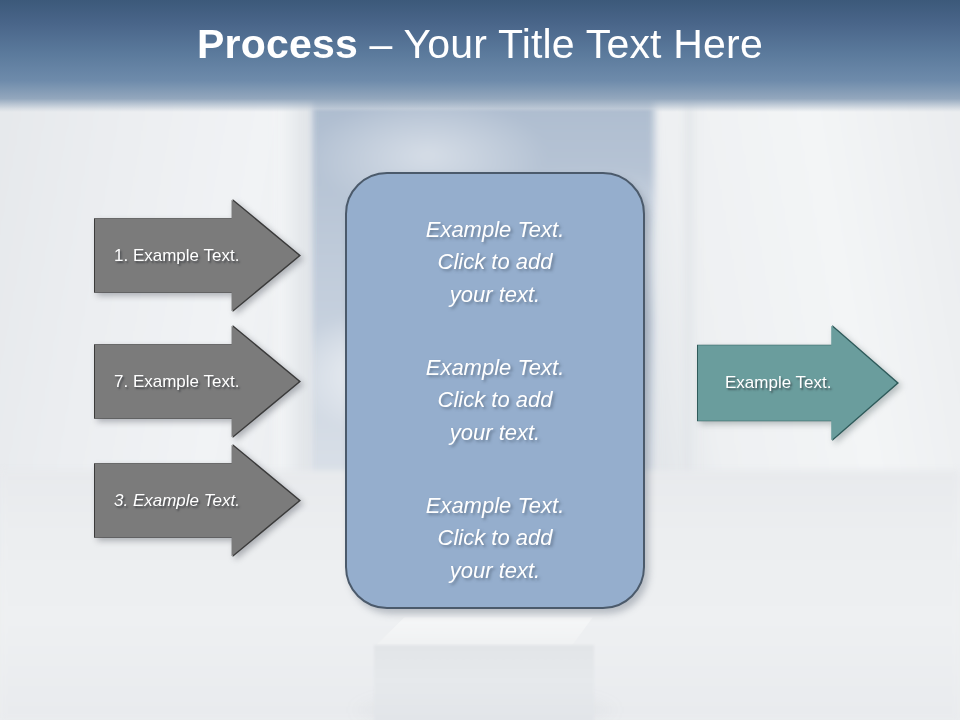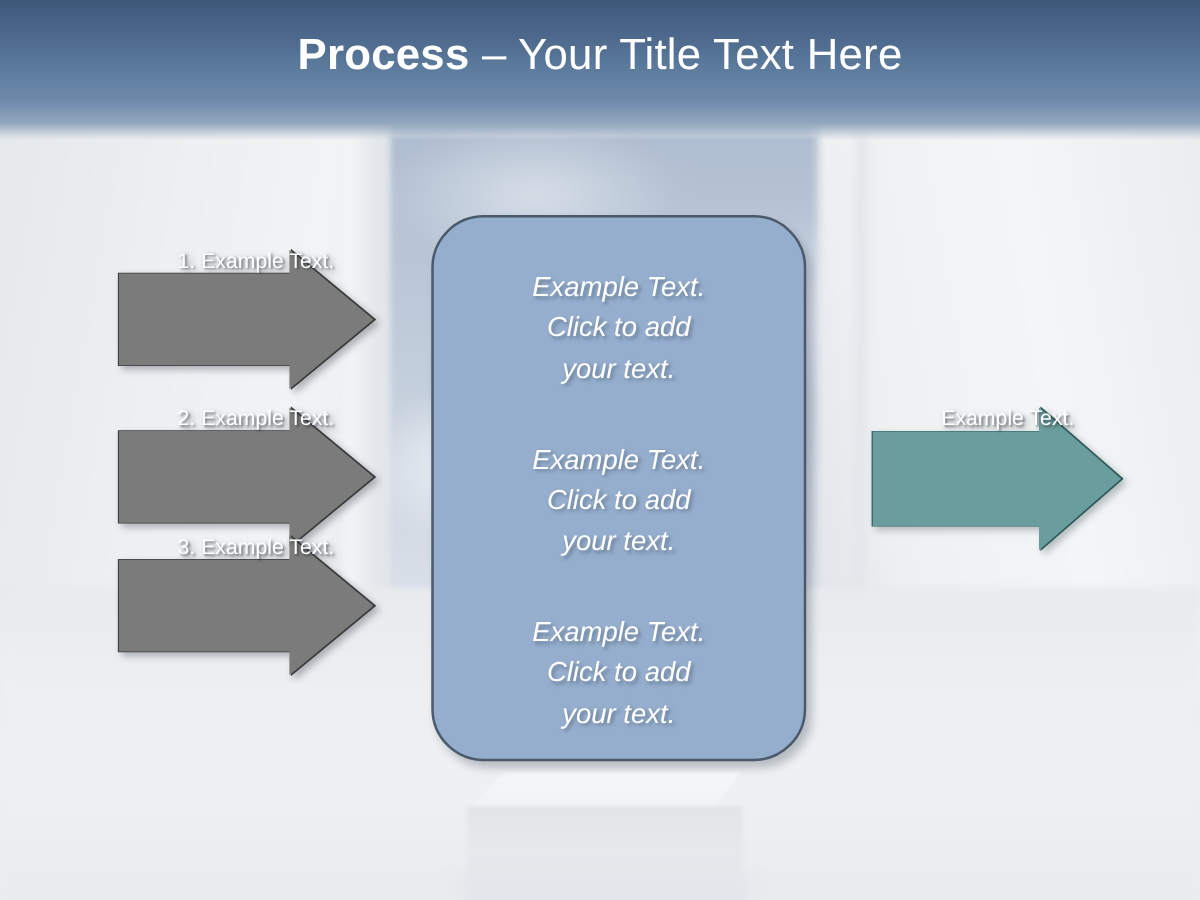--- a/index.html
+++ b/index.html
@@ -141,34 +141,34 @@
     left: 0;
     top: 0;
     width: 960px;
     height: 112px;
     display: flex;
     align-items: center;
     justify-content: center;
     padding-bottom: 24px;
     box-sizing: border-box;
     color: #ffffff;
-    font-size: 35px;
+    font-size: 41px;
     letter-spacing: 0.2px;
     white-space: pre;
   }
   .title-strong { font-weight: bold; }
   .title-rest   { font-weight: normal; text-align: center; }
 
   
   .arrow {
     position: absolute;
     display: flex;
+    align-items: center;
     box-sizing: border-box;
     filter: drop-shadow(3px 3px 3px rgba(90,95,105,0.45));
-    padding-left: 28px;
   }
   .arrow-shape {
     position: absolute;
     inset: 0;
     clip-path: polygon(0% 17%, 67% 17%, 67% 0%, 100% 50%, 67% 100%, 67% 83%, 0% 83%);
   }
   .arrow-border { background: #3d3d3d; }
   .arrow-fill {
     position: absolute;
     inset: 0;
@@ -192,21 +192,21 @@
 
   
   .arrow-teal { filter: drop-shadow(3px 3px 3px rgba(90,105,108,0.40)); }
   .arrow-teal .arrow-border { background: #2f5b5b; }
   .arrow-teal .arrow-fill   { background: #6a9d9d; }
   .arrow-teal .arrow-label  { padding-left: 28px; }
 
   
   #arrow-1 { left: 94px;  top: 199px; width: 207px; height: 113px; }
   #arrow-2 { left: 94px;  top: 325px; width: 207px; height: 113px; }
-  #arrow-3 { left: 94px;  top: 428px; width: 207px; height: 113px; }
+  #arrow-3 { left: 94px;  top: 444px; width: 207px; height: 113px; font-style: italic; }
   #arrow-4 { left: 697px; top: 325px; width: 202px; height: 116px; }
 
   
   .center-panel {
     position: absolute;
     left: 345px;
     top: 172px;
     width: 300px;
     height: 437px;
     background: #95aecd;
@@ -254,21 +254,21 @@
 
   <div class="arrow arrow-gray" id="arrow-1">
     <div class="arrow-shape arrow-border"></div>
     <div class="arrow-fill"></div>
     <span class="arrow-label">1. Example Text.</span>
   </div>
 
   <div class="arrow arrow-gray" id="arrow-2">
     <div class="arrow-shape arrow-border"></div>
     <div class="arrow-fill"></div>
-    <span class="arrow-label">2. Example Text.</span>
+    <span class="arrow-label">7. Example Text.</span>
   </div>
 
   <div class="arrow arrow-gray" id="arrow-3">
     <div class="arrow-shape arrow-border"></div>
     <div class="arrow-fill"></div>
     <span class="arrow-label">3. Example Text.</span>
   </div>
 
   <div class="center-panel">
     <div class="panel-block">Example Text.

